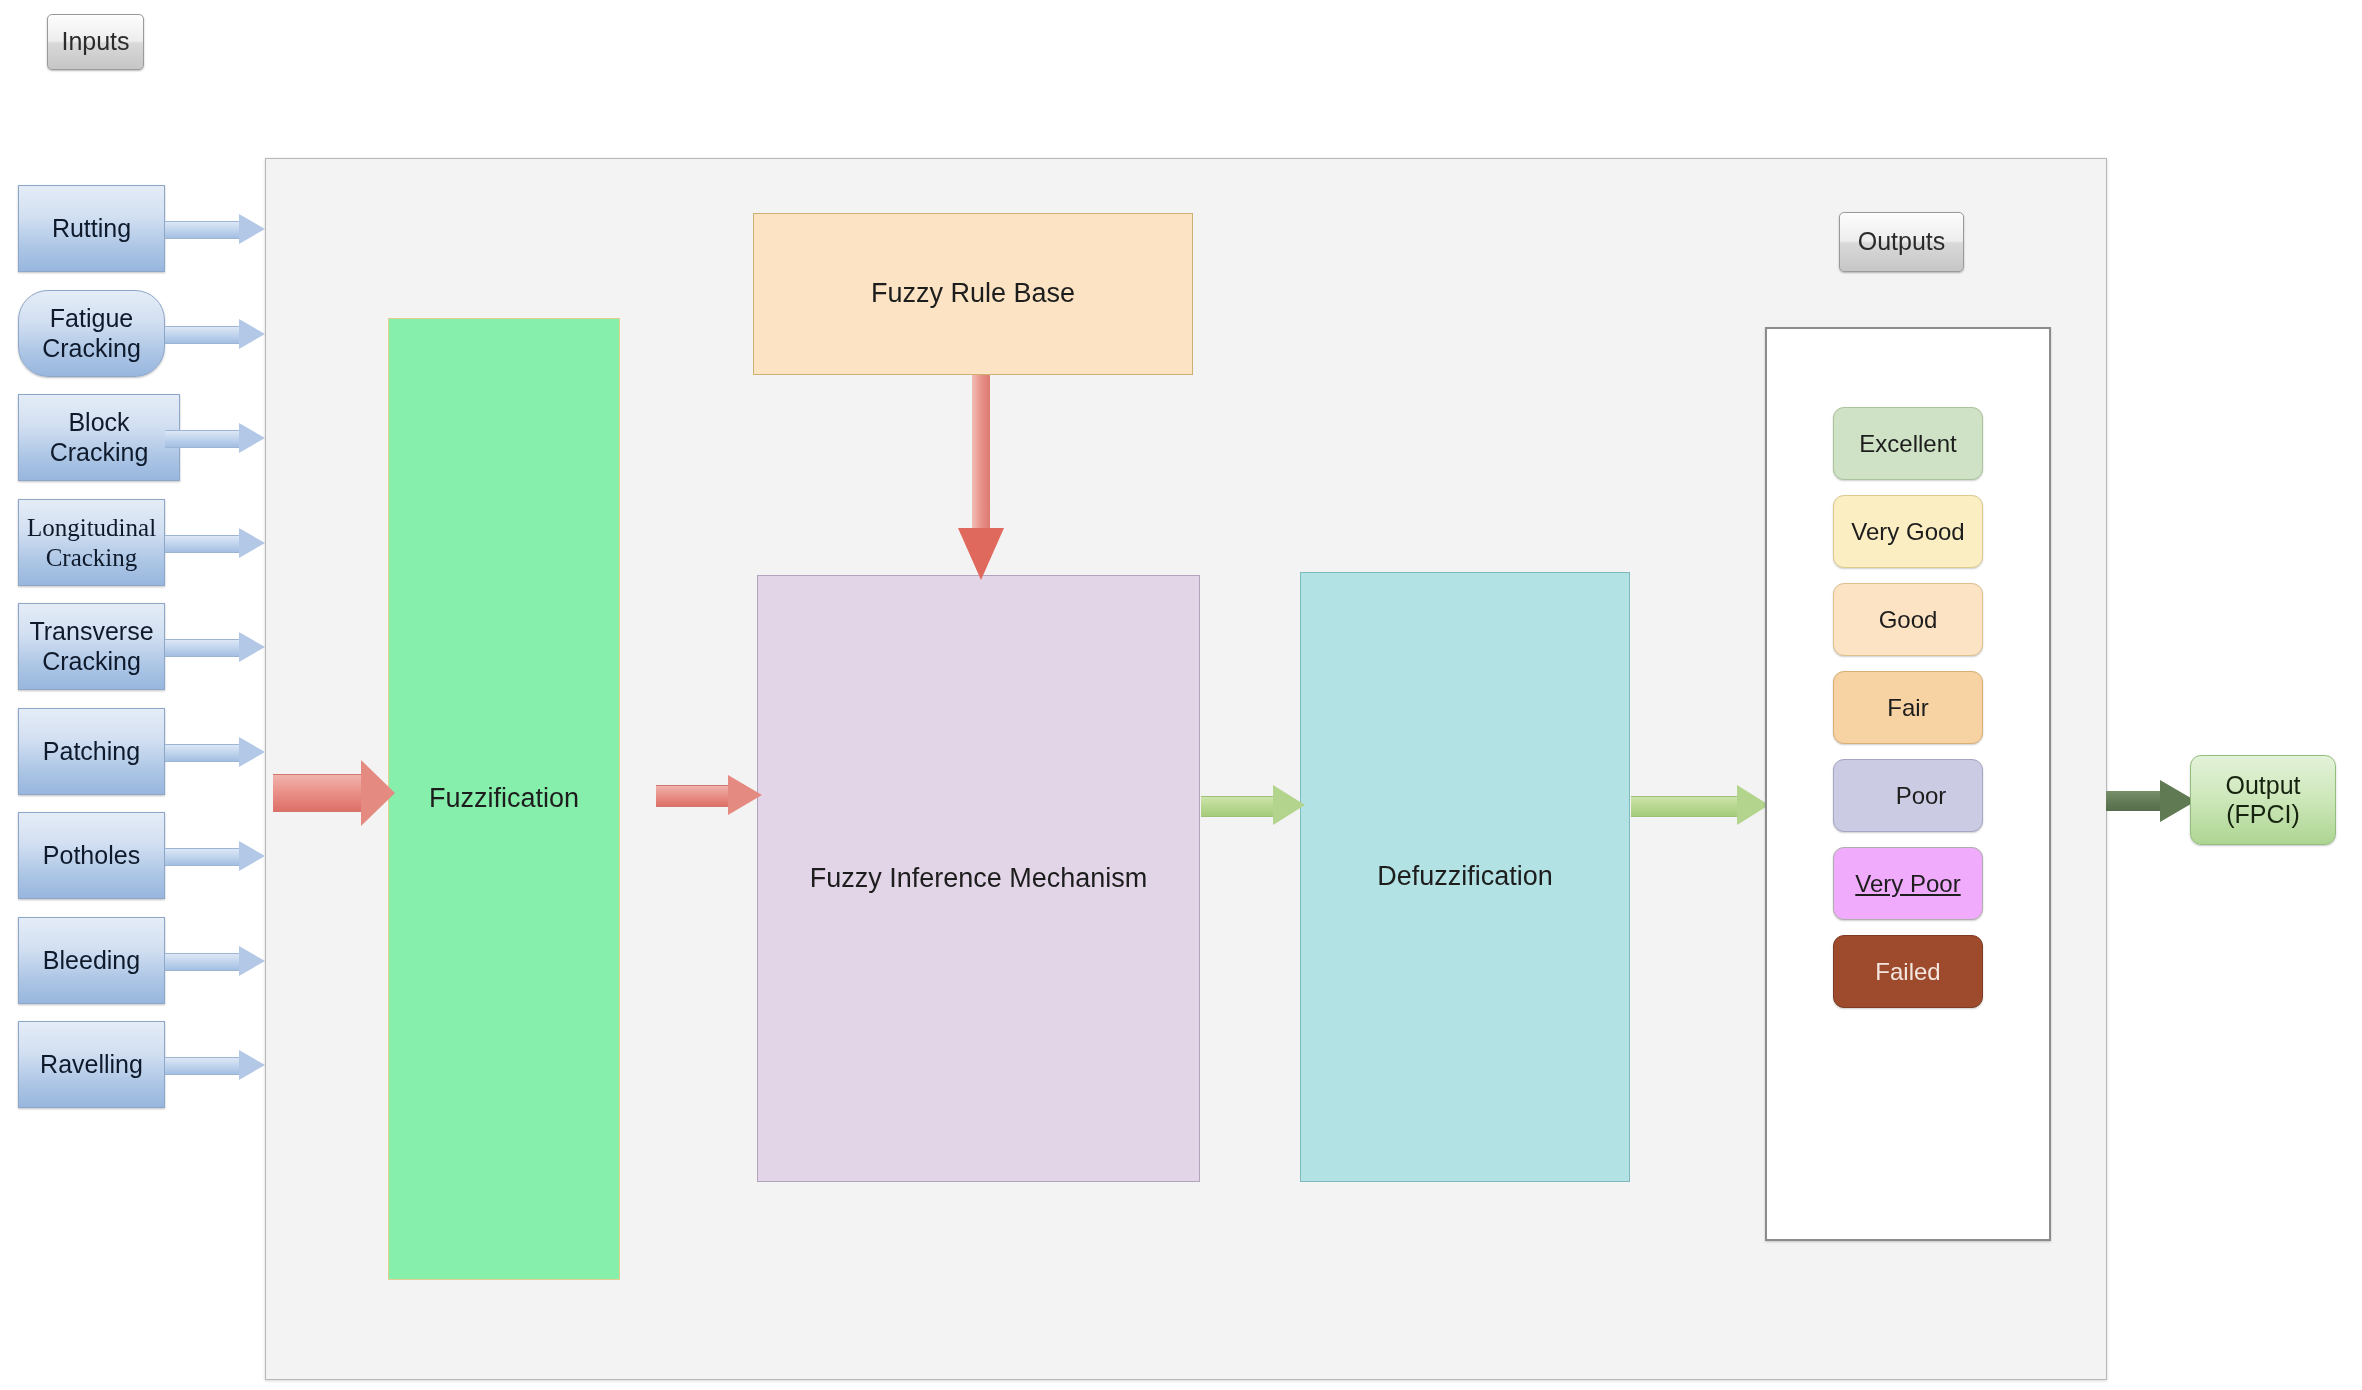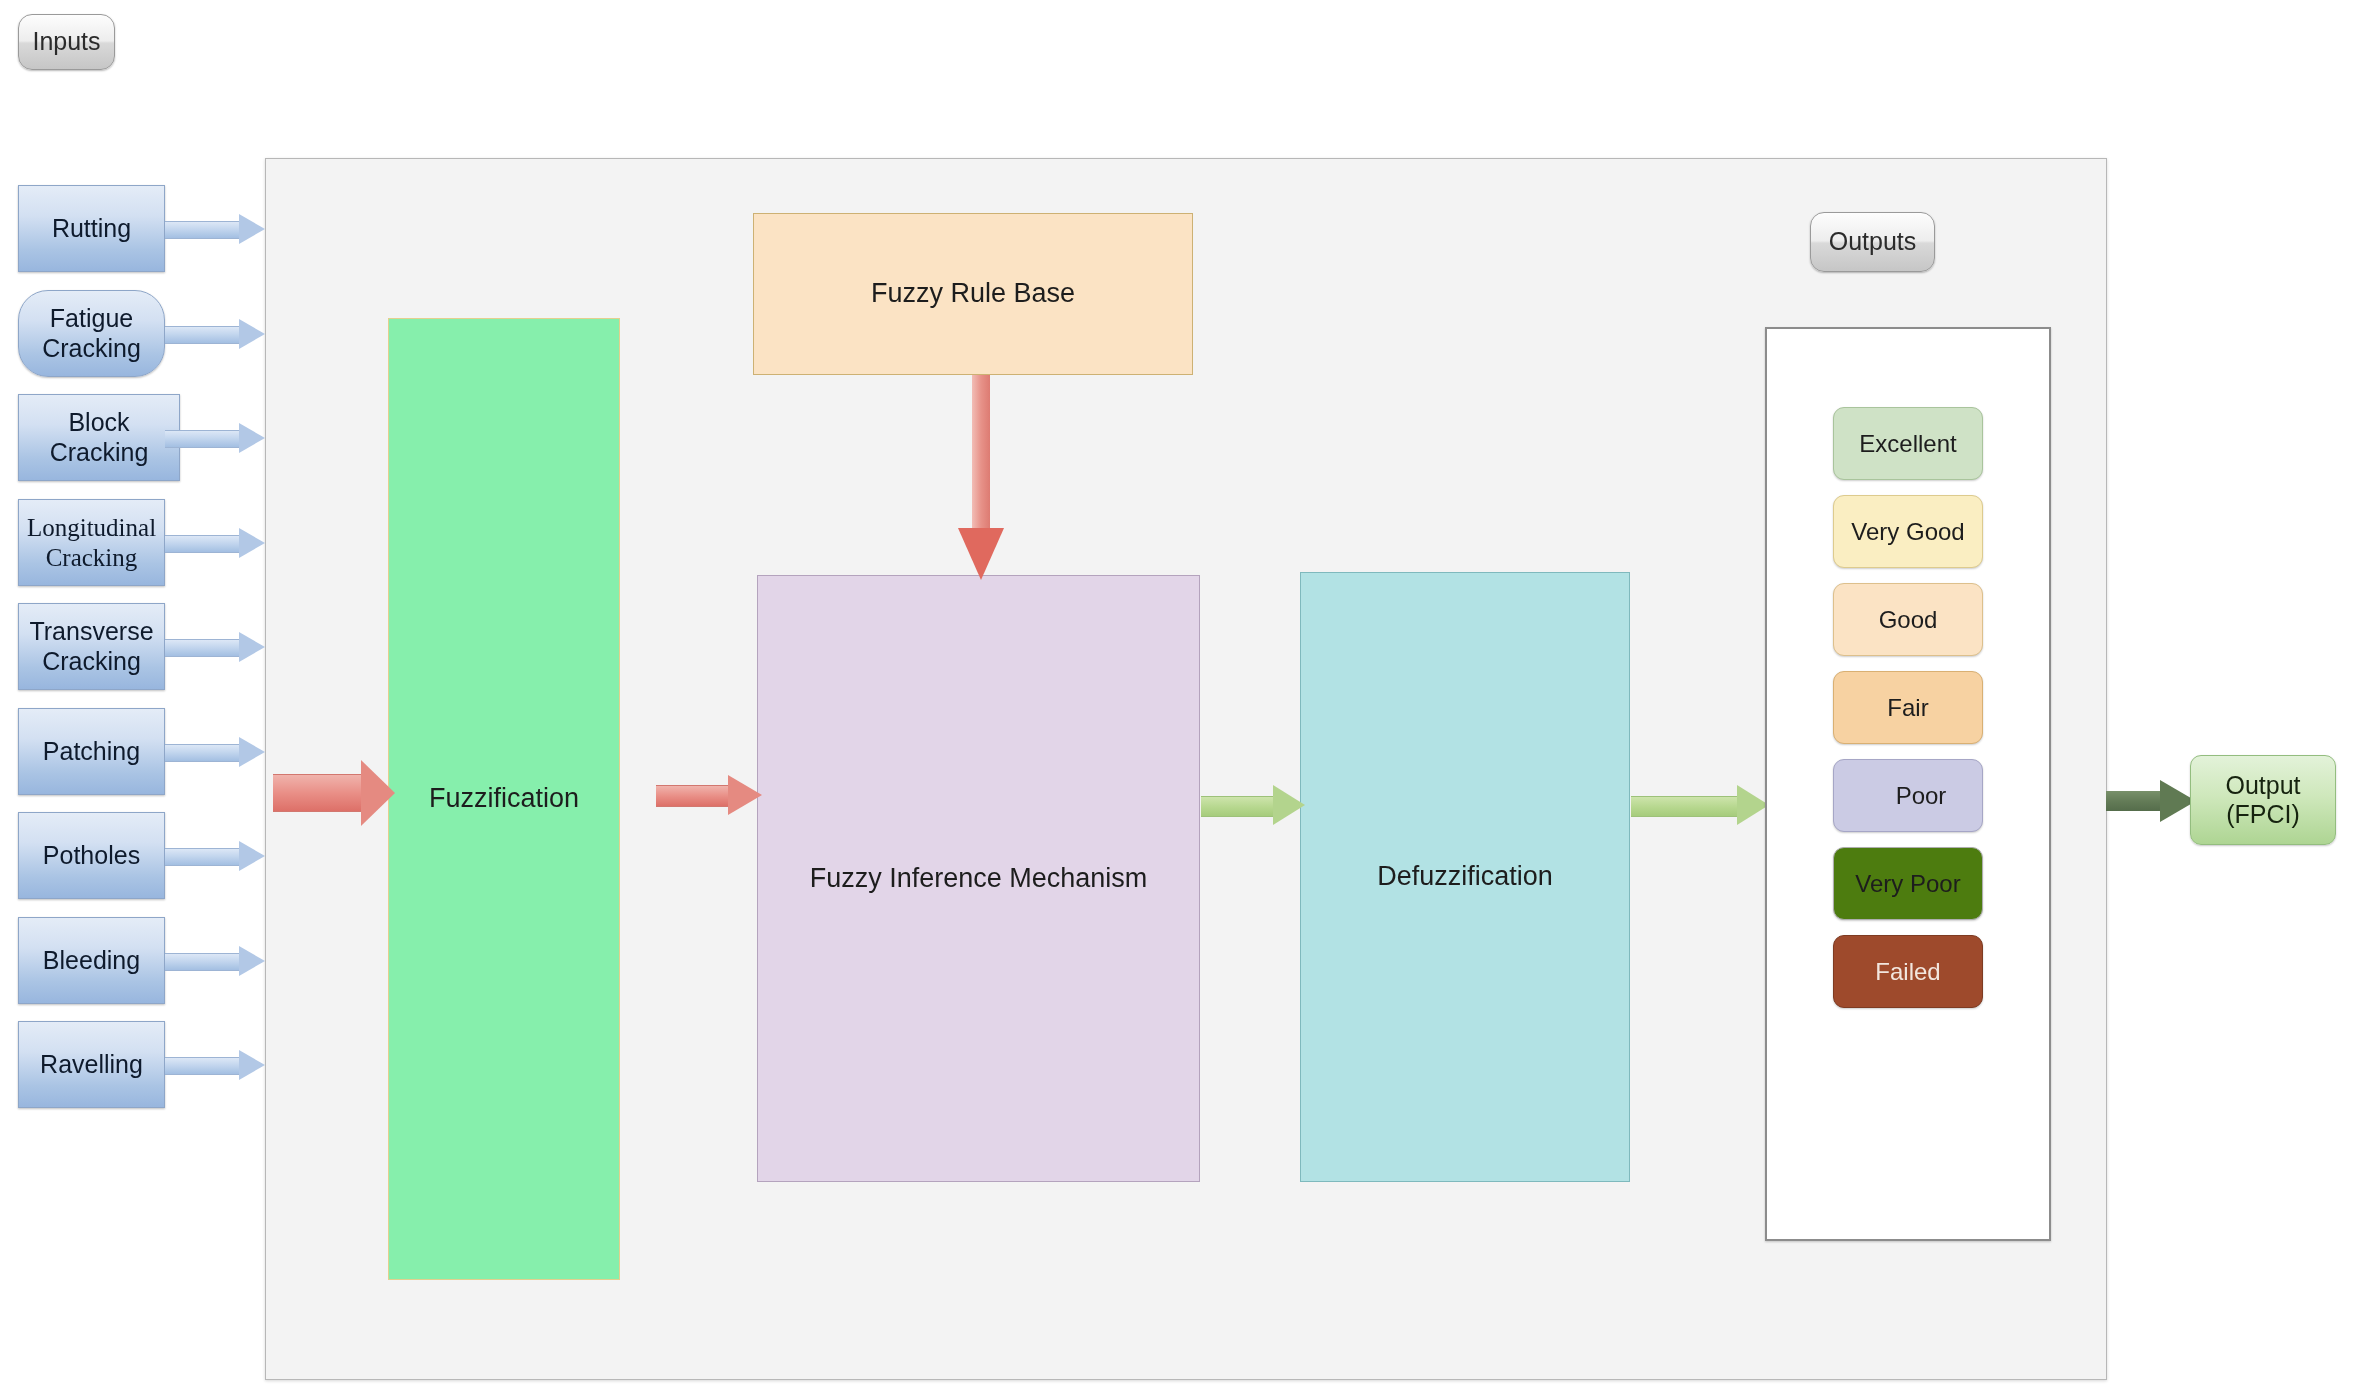--- a/index.html
+++ b/index.html
@@ -25,26 +25,27 @@
     display: flex;
     align-items: center;
     justify-content: center;
     text-align: center;
     line-height: 1.18;
     color: #1d1d1d;
   }
 
   
   .chip {
-    border-radius: 14px;
+    border-radius: 5px;
     border: 1.5px solid #9a9a9a;
     background: linear-gradient(180deg, #fdfdfd 0%, #ededed 48%, #d9d9d9 52%, #c6c6c6 100%);
     box-shadow: 0 1px 2px rgba(0,0,0,.28);
     font-size: 25px;
     color: #2b2b2b;
+    margin-left: 29px;
   }
 
   
   .in-box {
     border: 1px solid #8ea6c8;
     background: linear-gradient(180deg, #e4ecf7 0%, #d3e0f2 35%, #aac4e4 75%, #98b6de 100%);
     box-shadow: 0 1px 2px rgba(0,0,0,.25);
     font-size: 25px;
     color: #0e1a2c;
     padding: 0 10px;
@@ -298,20 +299,20 @@
 
   <div class="node chip" id="outputs-caption" style="left:1810px; top:212px; width:125px; height:60px;">Outputs</div>
 
   <div id="outputs-panel">
     <div id="rating-list">
         <div class="rating" style="background: rgb(207, 226, 198); border: 1px solid rgb(169, 196, 156); color: rgb(29, 29, 29);">Excellent</div>
         <div class="rating" style="background: rgb(250, 238, 194); border: 1px solid rgb(221, 203, 142); color: rgb(29, 29, 29);">Very Good</div>
         <div class="rating" style="background: rgb(251, 227, 196); border: 1px solid rgb(221, 192, 140); color: rgb(29, 29, 29);">Good</div>
         <div class="rating" style="background: rgb(247, 210, 162); border: 1px solid rgb(217, 176, 115); color: rgb(29, 29, 29);">Fair</div>
         <div class="rating" style="background: rgb(203, 203, 228); border: 1px solid rgb(166, 166, 198); color: rgb(29, 29, 29); padding-left: 26px;">Poor</div>
-        <div class="rating" style="background: #4d7c0f; border: 1px solid rgb(174, 174, 174); color: rgb(29, 29, 29);">Very Poor</div>
+        <div class="rating" style="background: #f0abfc; border: 1px solid rgb(174, 174, 174); color: rgb(29, 29, 29); text-decoration: underline;">Very Poor</div>
         <div class="rating" style="background: rgb(158, 74, 44); border: 1px solid rgb(126, 59, 34); color: rgb(242, 230, 222);">Failed</div>
       </div>
   </div>
 
   <div class="node" id="output-fpci">Output<br>(FPCI)</div>
 
 </div>
 
 </body></html>

